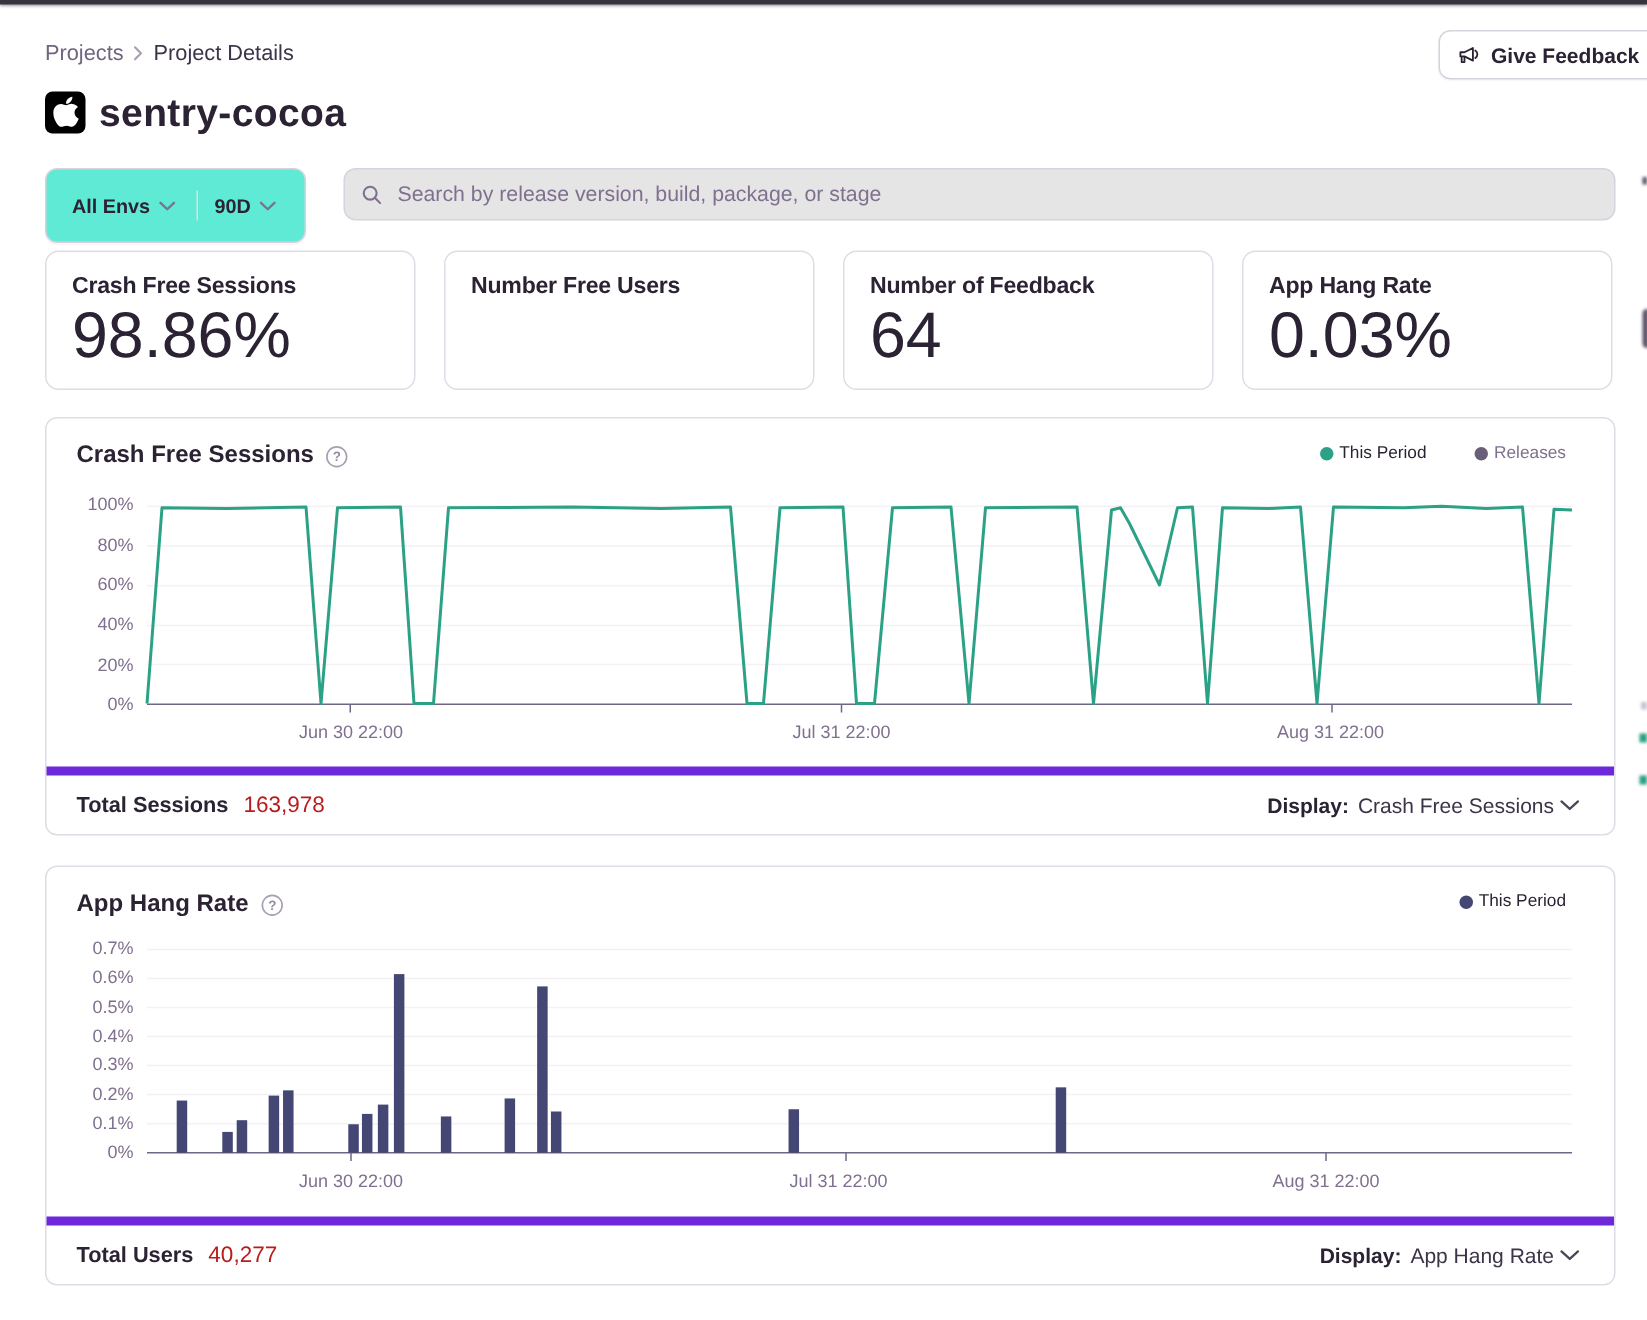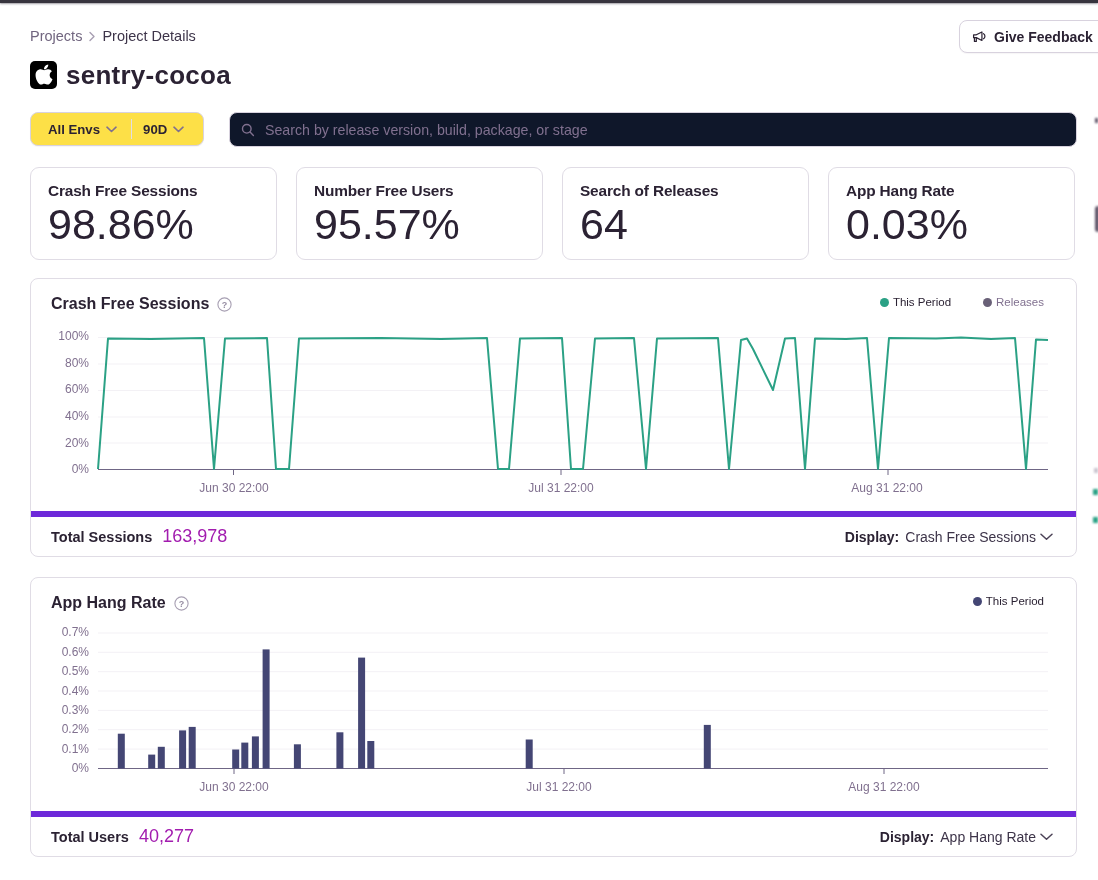--- a/index.html
+++ b/index.html
@@ -11,48 +11,48 @@
 .crumbs .sep { margin:0 6px; position:relative; top:1px; }
 .fbbtn { position:absolute; left:959px; top:20px; width:160px; height:33px;
   border:1px solid #d8d2de; border-radius:8px; background:#fff;
   box-shadow:0 1px 1px rgba(43,34,51,0.04);
   display:flex; align-items:center; padding-left:12px; gap:7px;
   font-size:14px; font-weight:700; color:#2b2233; }
 .applebox { position:absolute; left:30px; top:61px; width:27px; height:28px;
   background:#000; border-radius:5px; display:flex; align-items:center; justify-content:center; }
 .ptitle { position:absolute; left:66px; top:60px; font-size:26px; font-weight:700;
   color:#2b2233; letter-spacing:0.25px; }
-.segctl { position:absolute; left:30px; top:112px; width:174px; height:34px;
-  border:1px solid #d8d2de; border-radius:8px; background:#fde047;
+.segctl { position:absolute; left:30px; top:112px; width:174px; height:50px;
+  border:1px solid #d8d2de; border-radius:8px; background:#5eead4;
   box-shadow:0 1px 1px rgba(43,34,51,0.04);
   display:flex; align-items:center; font-size:13.2px; font-weight:700; color:#2b2233; }
 .segctl .seg1 { padding:0 14px 0 17px; display:flex; align-items:center; gap:6px; }
 .segctl .segdiv { width:1px; height:20px; background:#e0dce5; }
 .segctl .seg2 { padding:0 15px 0 11px; display:flex; align-items:center; gap:6px; }
 .search { position:absolute; left:229px; top:112px; width:848px; height:35px;
-  border:1px solid #d8d2de; border-radius:8px; background:#0f172a;
+  border:1px solid #d8d2de; border-radius:8px; background:#e5e5e5;
   display:flex; align-items:center; padding-left:11px; gap:10px;
   font-size:14.2px; color:#80708f; }
 .statrow { position:absolute; left:30px; top:167px; }
 .stat { position:absolute; top:0; width:247px; height:93px; background:#fff;
   border:1px solid #e0dce5; border-radius:9px; padding:14px 14px 0 17px; }
 .stat .lab { font-size:15.4px; font-weight:700; color:#2b2233; letter-spacing:-0.15px; }
 .stat .val { font-size:43px; font-weight:400; color:#2b2233; margin-top:0px; letter-spacing:0; }
 .panel { position:absolute; left:30px; width:1047px; background:#fff;
   border:1px solid #e0dce5; border-radius:8px; }
 .panel .hdr { position:absolute; left:20px; top:16px; display:flex; align-items:center; gap:8px;
   font-size:16px; font-weight:700; color:#2b2233; }
 .legend { position:absolute; right:32px; top:17px; display:flex; align-items:center; gap:13px;
   font-size:11.5px; color:#2b2233; }
 .legend .it { display:flex; align-items:center; gap:4px;margin-left:19px; }
 .dot { width:9px; height:9px; border-radius:50%; display:inline-block; }
 .pfoot { position:absolute; left:0; right:0; bottom:0; height:45px; border-top:6px solid #6d28d9;
   display:flex; align-items:center; }
 .pfoot .tl { font-size:14.5px; font-weight:700; color:#2b2233; margin-left:20px; }
-.pfoot .tv { font-size:18px; color:#a21caf; margin-left:10px; }
+.pfoot .tv { font-size:15px; color:#b91c1c; margin-left:10px; }
 .pfoot .right { position:absolute; right:23px; display:flex; align-items:center; gap:4px;
   font-size:14px; color:#3d3449; }
 .pfoot .right b { font-size:14px; color:#2b2233; margin-right:2px; }
 svg.chart { position:absolute; left:0; top:0; }
 .edgebar { position:absolute; left:1095px; top:206px; width:4px; height:26px;
   background:#5f5468; border-radius:3px 0 0 3px; filter:blur(1.2px); }
 .edot { position:absolute; filter:blur(1.2px); }
 </style>
 </head>
 <body>
@@ -100,24 +100,23 @@
   <span>Search by release version, build, package, or stage</span>
 </div>
 
 <div class="statrow">
   <div class="stat" style="left:0">
       <div class="lab">Crash Free Sessions</div>
       <div class="val">98.86%</div>
     </div>
   <div class="stat" style="left:266px">
       <div class="lab">Number Free Users</div>
-      <div class="val">95.57%</div>
     </div>
   <div class="stat" style="left:532px">
-      <div class="lab">Search of Releases</div>
+      <div class="lab">Number of Feedback</div>
       <div class="val">64</div>
     </div>
   <div class="stat" style="left:798px">
       <div class="lab">App Hang Rate</div>
       <div class="val">0.03%</div>
     </div>
 </div>
 
 <div class="panel" id="p1" style="top:278px; height:279px;">
   <div class="hdr">Crash Free Sessions

